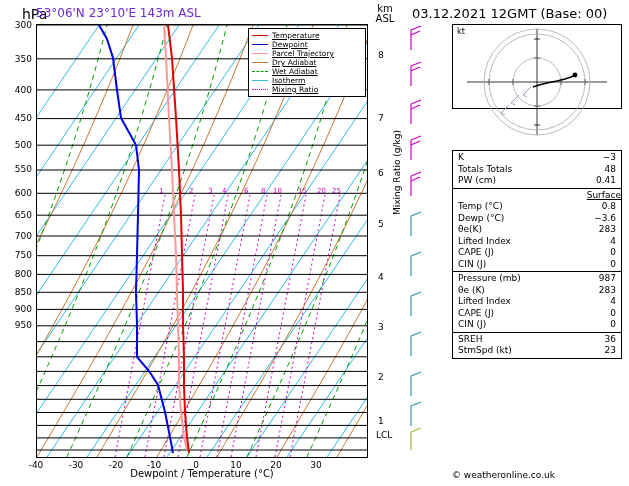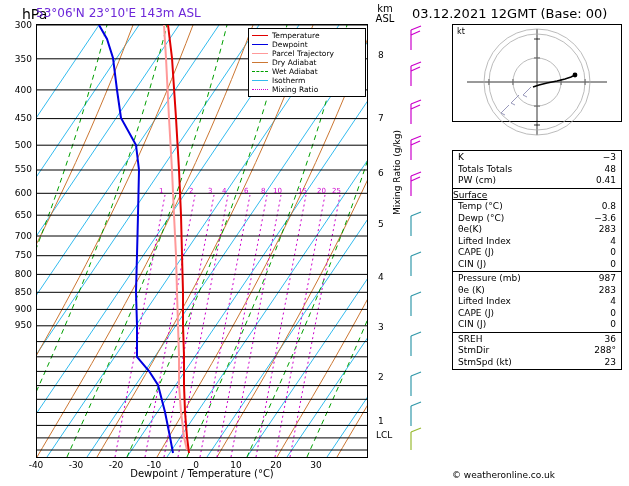--- a/index.html
+++ b/index.html
@@ -12,38 +12,38 @@
   #hdr-right{left:412px;top:6px;font-size:13px;}
   
   #plot{left:36px;top:24px;width:332px;height:434px;border:1px solid #000;box-sizing:border-box;overflow:hidden;background:#fff;}
   #plot svg{display:block;}
   
   .ylab{position:absolute;font-size:9px;color:#000;text-align:right;width:30px;left:2px;}
   .xlab{position:absolute;font-size:9px;color:#000;text-align:center;width:30px;}
   #xtitle{position:absolute;left:36px;top:468px;width:332px;text-align:center;font-size:10px;}
   
   #legend{left:248px;top:28px;width:118px;background:#fff;border:1px solid #000;font-size:7.5px;padding:2px 3px;box-sizing:border-box;}
-  .lg-row{display:flex;align-items:center;height:9px;}
+  .lg-row{display:flex;align-items:center;height:9px;text-decoration:underline;}
   .lg-line{width:16px;height:0;border-top:1.5px solid #000;margin-right:4px;}
   .lg-txt{white-space:nowrap;font-size:7.5px;}
   
   #mrlab{left:392px;top:215px;transform:rotate(-90deg);transform-origin:left top;font-size:9px;white-space:nowrap;color:#000;}
   
   .kmtick{position:absolute;font-size:9px;left:378px;}
   
   #barbs{left:398px;top:24px;width:26px;height:434px;}
   
-  #hodo{left:452px;top:24px;width:170px;height:98px;border:1px solid #000;box-sizing:border-box;background:#fff;}
+  #hodo{left:452px;top:24px;width:170px;height:85px;border:1px solid #000;box-sizing:border-box;background:#fff;}
   #hodo .kt{position:absolute;left:4px;top:2px;font-size:8px;}
   
   #tbl{left:452px;top:150px;width:170px;border:1px solid #000;box-sizing:border-box;background:#fff;font-size:9px;}
   #tbl .sec{border-bottom:1px solid #000;padding:1px 0;}
   #tbl .sec:last-child{border-bottom:none;}
   #tbl .r{display:flex;justify-content:space-between;padding:0 5px;line-height:11.5px;white-space:nowrap;}
-  #tbl .c{text-align:left;line-height:11.5px;text-decoration:underline;}
+  #tbl .c{text-align:right;line-height:11.5px;text-decoration:underline;}
   
   #foot{left:452px;top:470px;font-size:9px;}
 </style>
 </head>
 <body>
 
 <div class="abs" id="hdr-hpa">hPa</div>
 <div class="abs" id="hdr-left">53°06'N 23°10'E 143m ASL</div>
 <div class="abs" id="hdr-km">
   <div>km</div>
@@ -365,23 +365,19 @@
         <span>CIN (J)</span>
         <span>0</span>
       </div>
   </div>
   <div class="sec">
     <div class="r">
         <span>SREH</span>
         <span>36</span>
       </div>
     <div class="r">
-        <span>StmDir</span>
-        <span>288°</span>
-      </div>
-    <div class="r">
         <span>StmSpd (kt)</span>
         <span>23</span>
       </div>
   </div>
 </div>
 
 <div class="abs" id="foot">© weatheronline.co.uk</div>
 
 </body></html>

